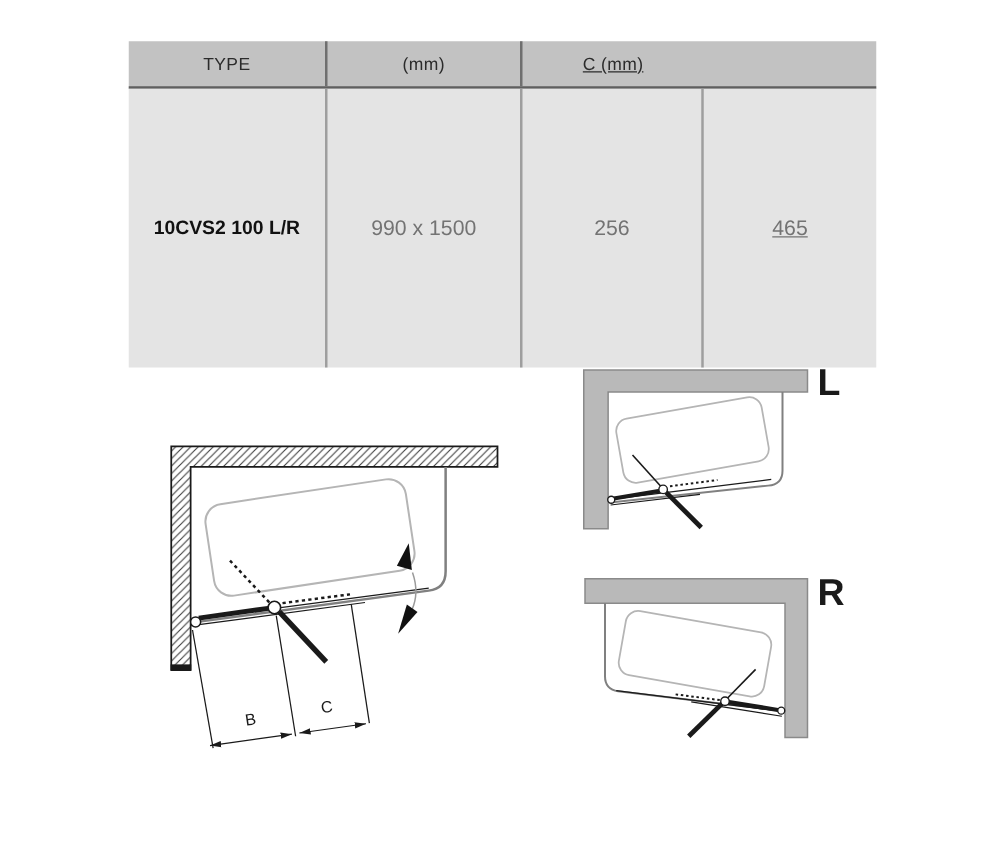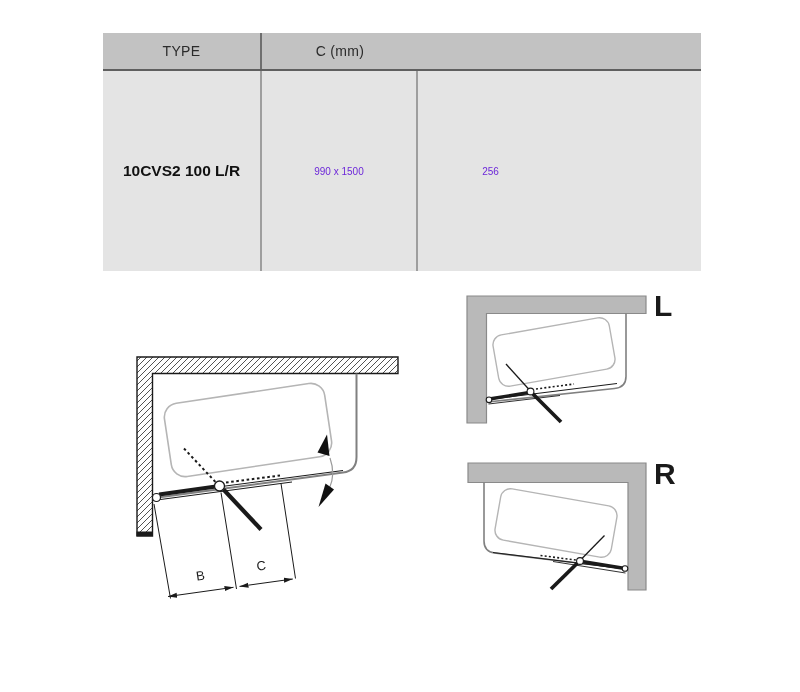--- a/index.html
+++ b/index.html
@@ -6,51 +6,53 @@
   body{
     width:800px;height:692px;position:relative;background:#ffffff;
     font-family:"Liberation Sans",sans-serif;overflow:hidden;
   }
   
   .spec-table{position:absolute;left:103px;top:33px;width:598px;}
   .spec-header,.spec-row{
     display:grid;grid-template-columns:159px 156px 145px 138px;box-sizing:border-box;
   }
   .spec-header{height:38px;background:#c2c2c2;border-bottom:2px solid #5f5f5f;}
-  .spec-row{height:200px;background:#e4e4e4;}
+  .spec-row{height:223px;background:#e4e4e4;}
   .cell{
     display:flex;align-items:center;justify-content:center;
     box-sizing:border-box;text-align:left;
   }
   .spec-header .cell{
     font-size:14px;color:#2b2b2b;border-right:2px solid #6f6f6f;letter-spacing:.3px;
   }
   .spec-row .cell{
-    font-size:10px;color:#6d28d9;border-right:2px solid #9e9e9e;
+    font-size:17px;color:#737373;border-right:2px solid #9e9e9e;
   }
-  .spec-header .cell:last-child,.spec-row .cell:last-child{border-right:none;}
+  .spec-header .cell:last-child,.spec-row .cell:last-child{border-right:none;text-decoration:underline;}
   .spec-row .cell.model{font-weight:bold;font-size:15.5px;color:#111111;}
   
   .drawings{position:absolute;left:0;top:252px;width:800px;height:440px;}
   svg text{font-family:"Liberation Sans",sans-serif;}
   .dim-label{font-size:13px;fill:#1a1a1a;}
   .variant-label{font-size:30px;font-weight:bold;fill:#1a1a1a;}
 </style>
 </head>
 <body>
 
 <div class="spec-table">
   <div class="spec-header">
     <div class="cell">TYPE</div>
+    <div class="cell">(mm)</div>
     <div class="cell">C (mm)</div>
   </div>
   <div class="spec-row">
     <div class="cell model">10CVS2 100 L/R</div>
     <div class="cell">990 x 1500</div>
     <div class="cell">256</div>
+    <div class="cell">465</div>
   </div>
 </div>
 
 <div class="drawings">
 <svg width="800" height="440" viewBox="0 252 800 440" xmlns="http://www.w3.org/2000/svg">
   <defs>
     <pattern id="hatch" patternUnits="userSpaceOnUse" width="6" height="6">
       <path d="M-1,1 L1,-1 M0,6 L6,0 M5,7 L7,5" stroke="#3f3f3f" stroke-width="0.9" fill="none"></path>
     </pattern>
     <marker id="dimArrow" viewBox="0 0 9 6" refX="9" refY="3" markerWidth="9" markerHeight="6" markerUnits="userSpaceOnUse" orient="auto-start-reverse">

